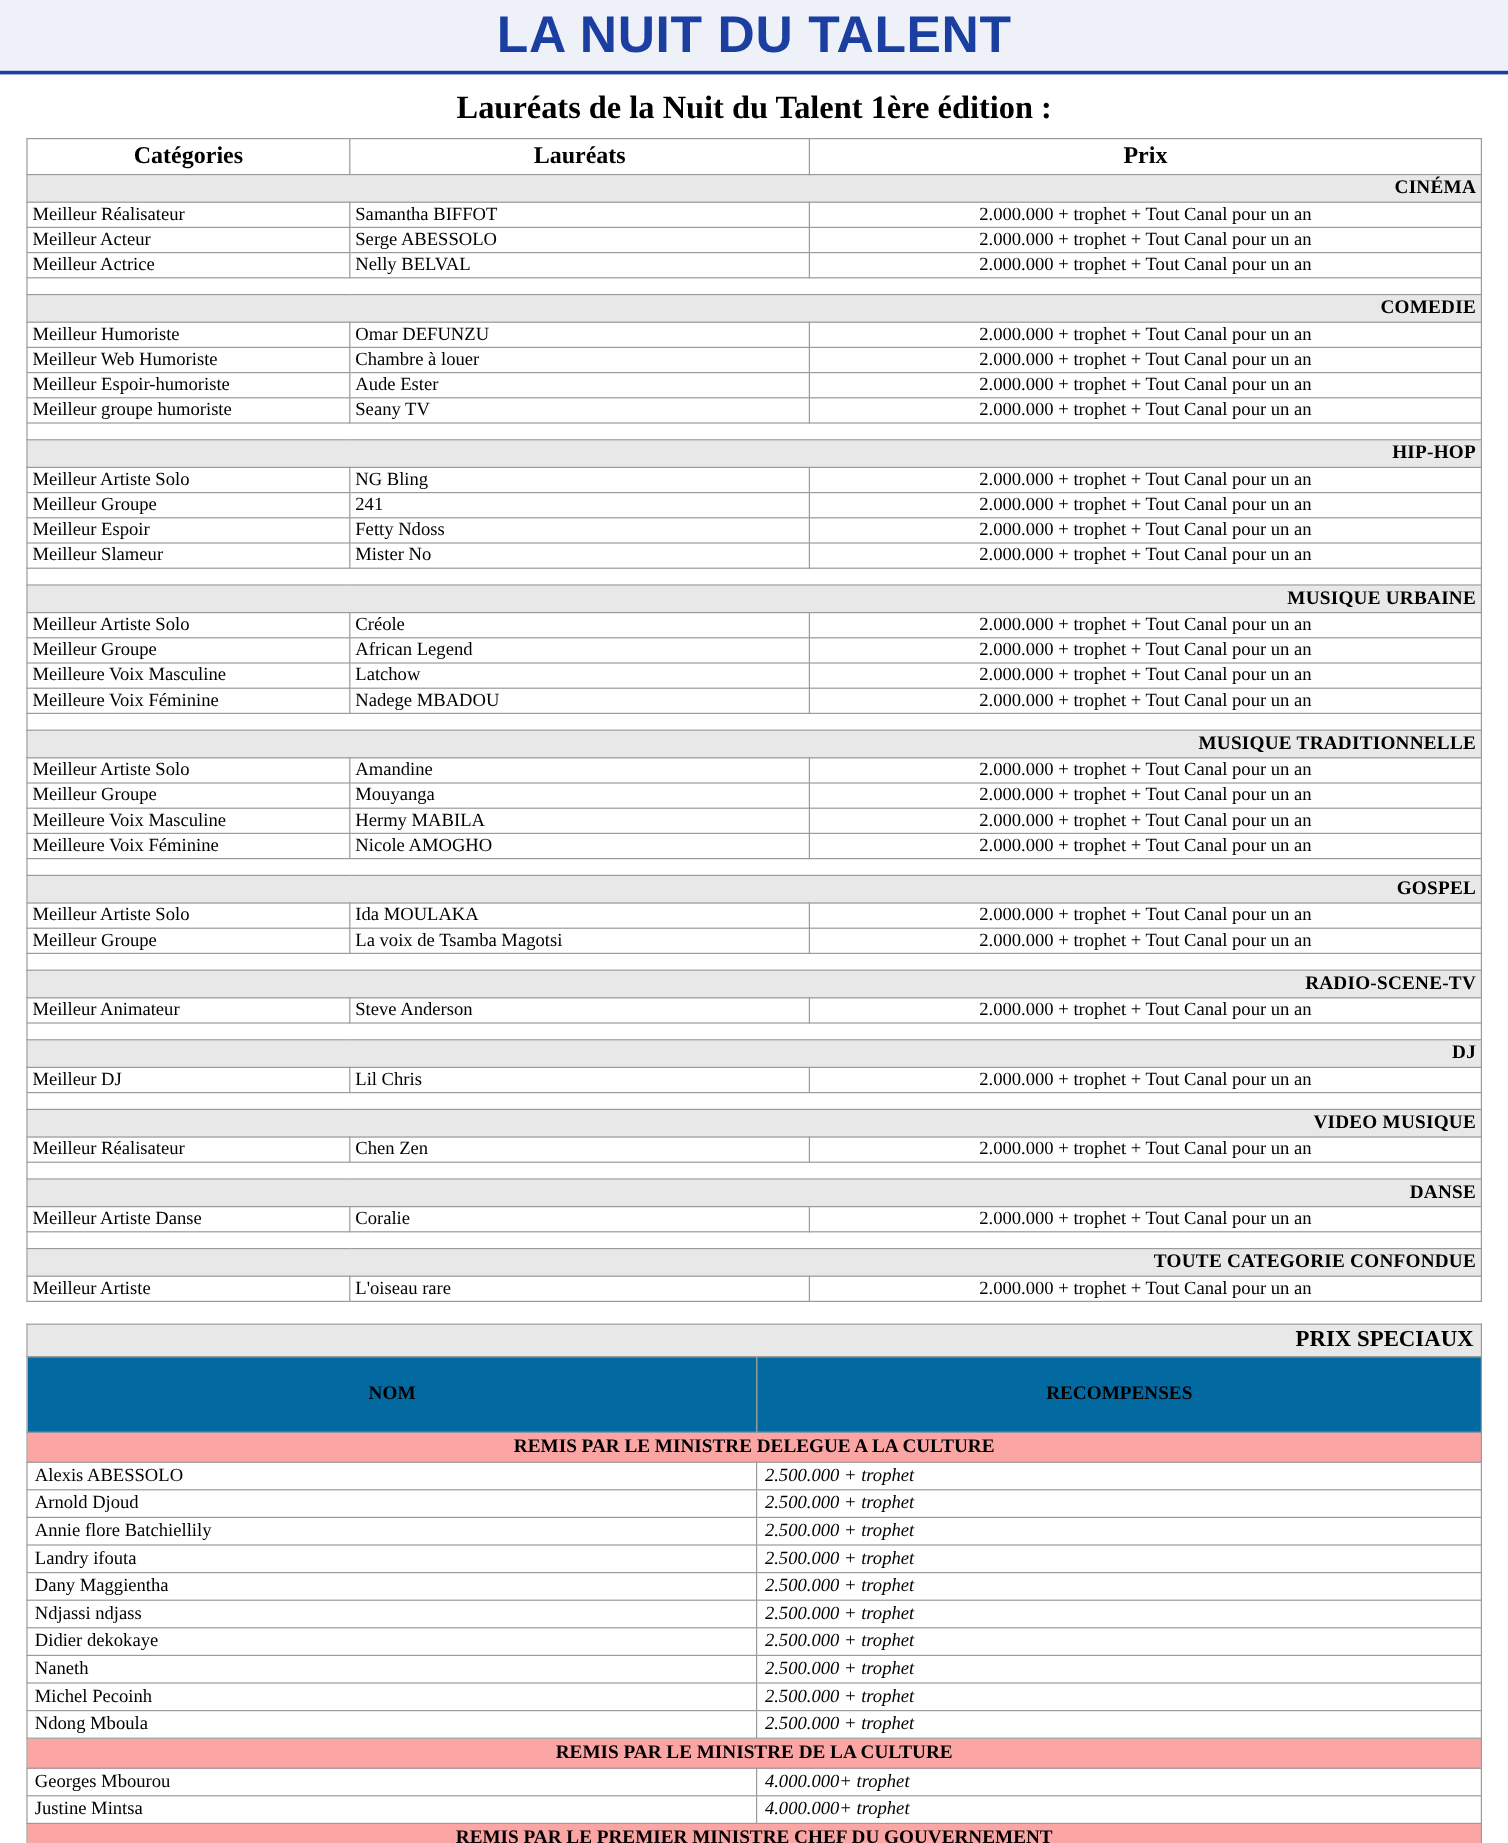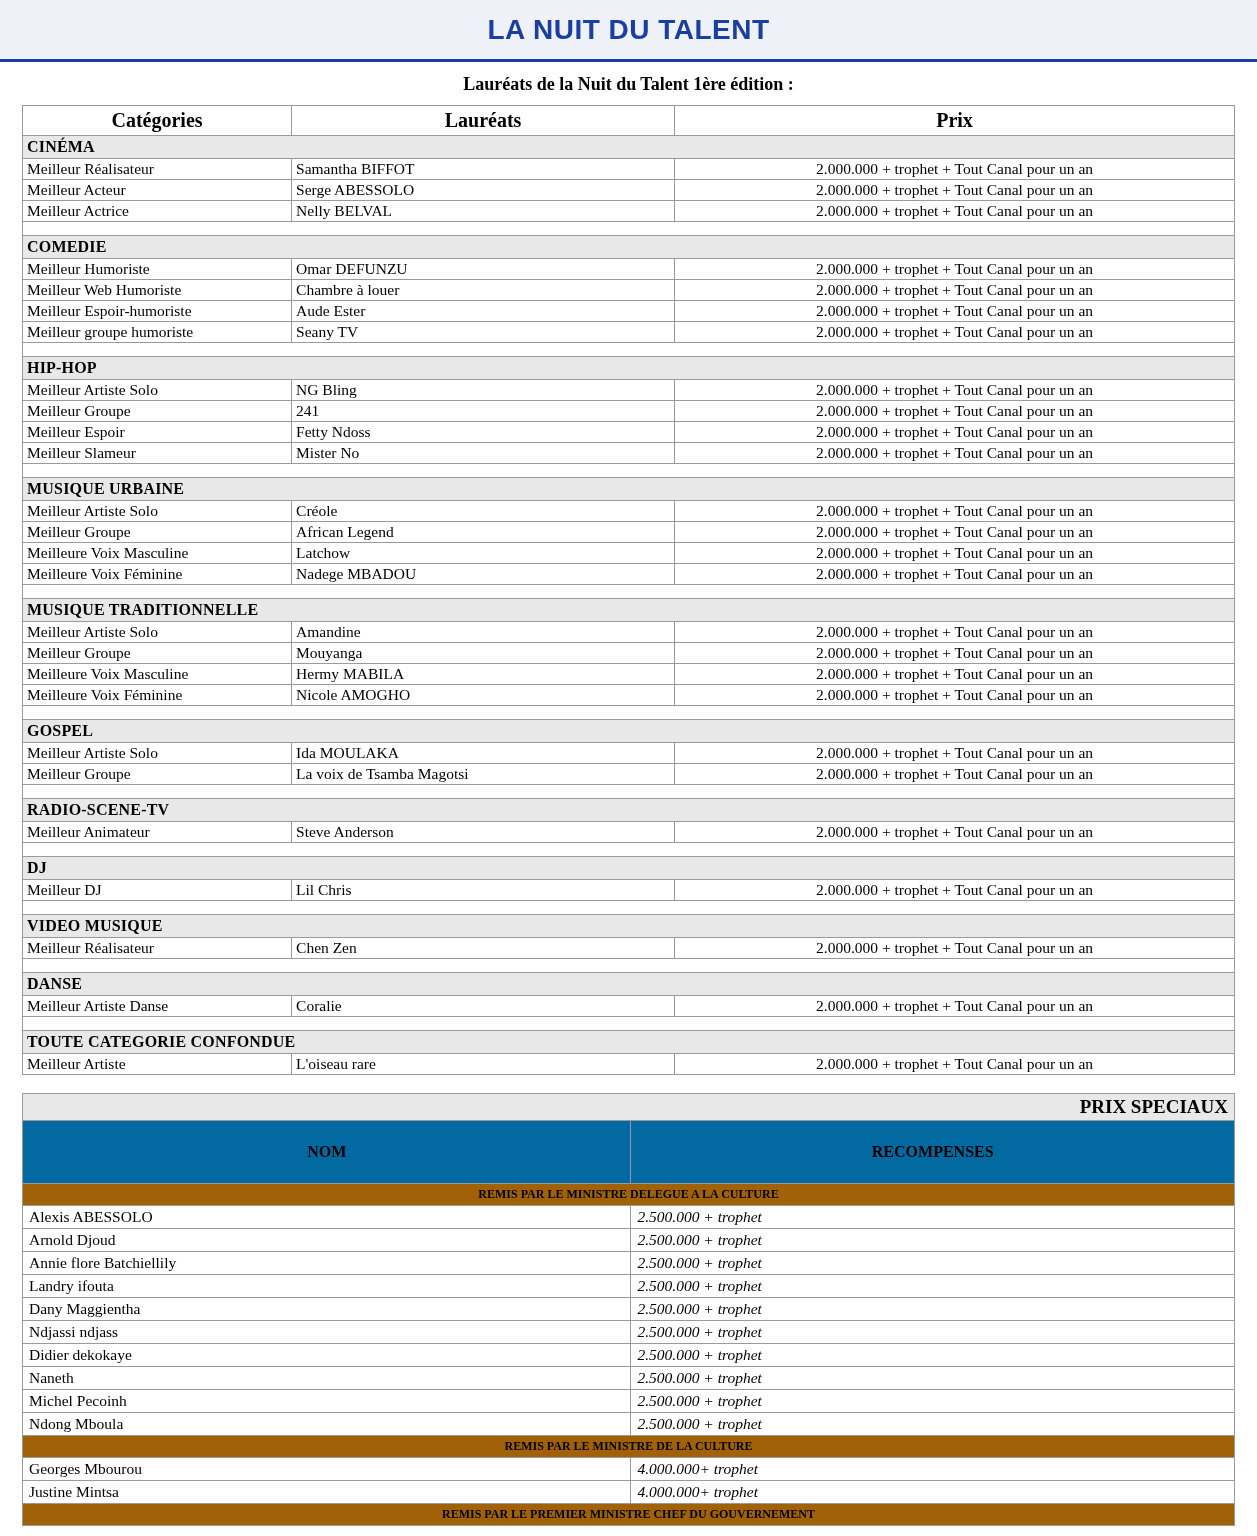--- a/index.html
+++ b/index.html
@@ -20,28 +20,28 @@
     background: #eef1f8;
     border-bottom: 3px solid #1a3fa0;
     height: 62px;
     display: flex;
     align-items: center;
     justify-content: center;
   }
   .banner-title {
     font-family: "Liberation Sans", sans-serif;
     font-weight: bold;
-    font-size: 28px;
+    font-size: 43px;
     letter-spacing: 0.5px;
     color: #1a3fa0;
   }
   .doc-subtitle {
     text-align: center;
     font-weight: bold;
-    font-size: 18px;
+    font-size: 27px;
     padding: 12px 0 10px 0;
     color: #000;
   }
   .content {
     padding: 0 22px;
   }
   table {
     width: 100%;
     border-collapse: collapse;
     font-size: 15.5px;
@@ -56,21 +56,21 @@
     font-weight: bold;
     font-size: 20px;
     padding: 3px 4px;
     background: #ffffff;
   }
   .col-cat { width: 22.2%; }
   .col-lau { width: 31.6%; }
   .col-prix { width: 46.2%; text-align: center; }
   tr.section td {
     background: #e8e8e8;
-    text-align: left;
+    text-align: right;
     font-weight: bold;
     font-size: 16px;
     padding: 2px 4px;
     letter-spacing: 0.2px;
     margin-top: 25px;
   }
   .gap-row td {
     border: none;
     height: 14px;
     padding: 0;
@@ -92,24 +92,24 @@
   table.special th {
     text-align: center;
     font-weight: bold;
     font-size: 16px;
     background: #0369a1;
     padding: 22px;
   }
   .col-nom { width: 50.2%; }
   .col-rec { width: 49.8%; text-align: center; }
   tr.subsection td {
-    background: #a16207;
+    background: #fca5a5;
     text-align: center;
     font-weight: bold;
-    font-size: 12px;
+    font-size: 16px;
     padding: 3px 4px;
     margin-top: 11px;
   }
   .rec { text-align: left; font-style: italic; }
 </style>
 </head>
 <body>
 
 <div class="page">
 

